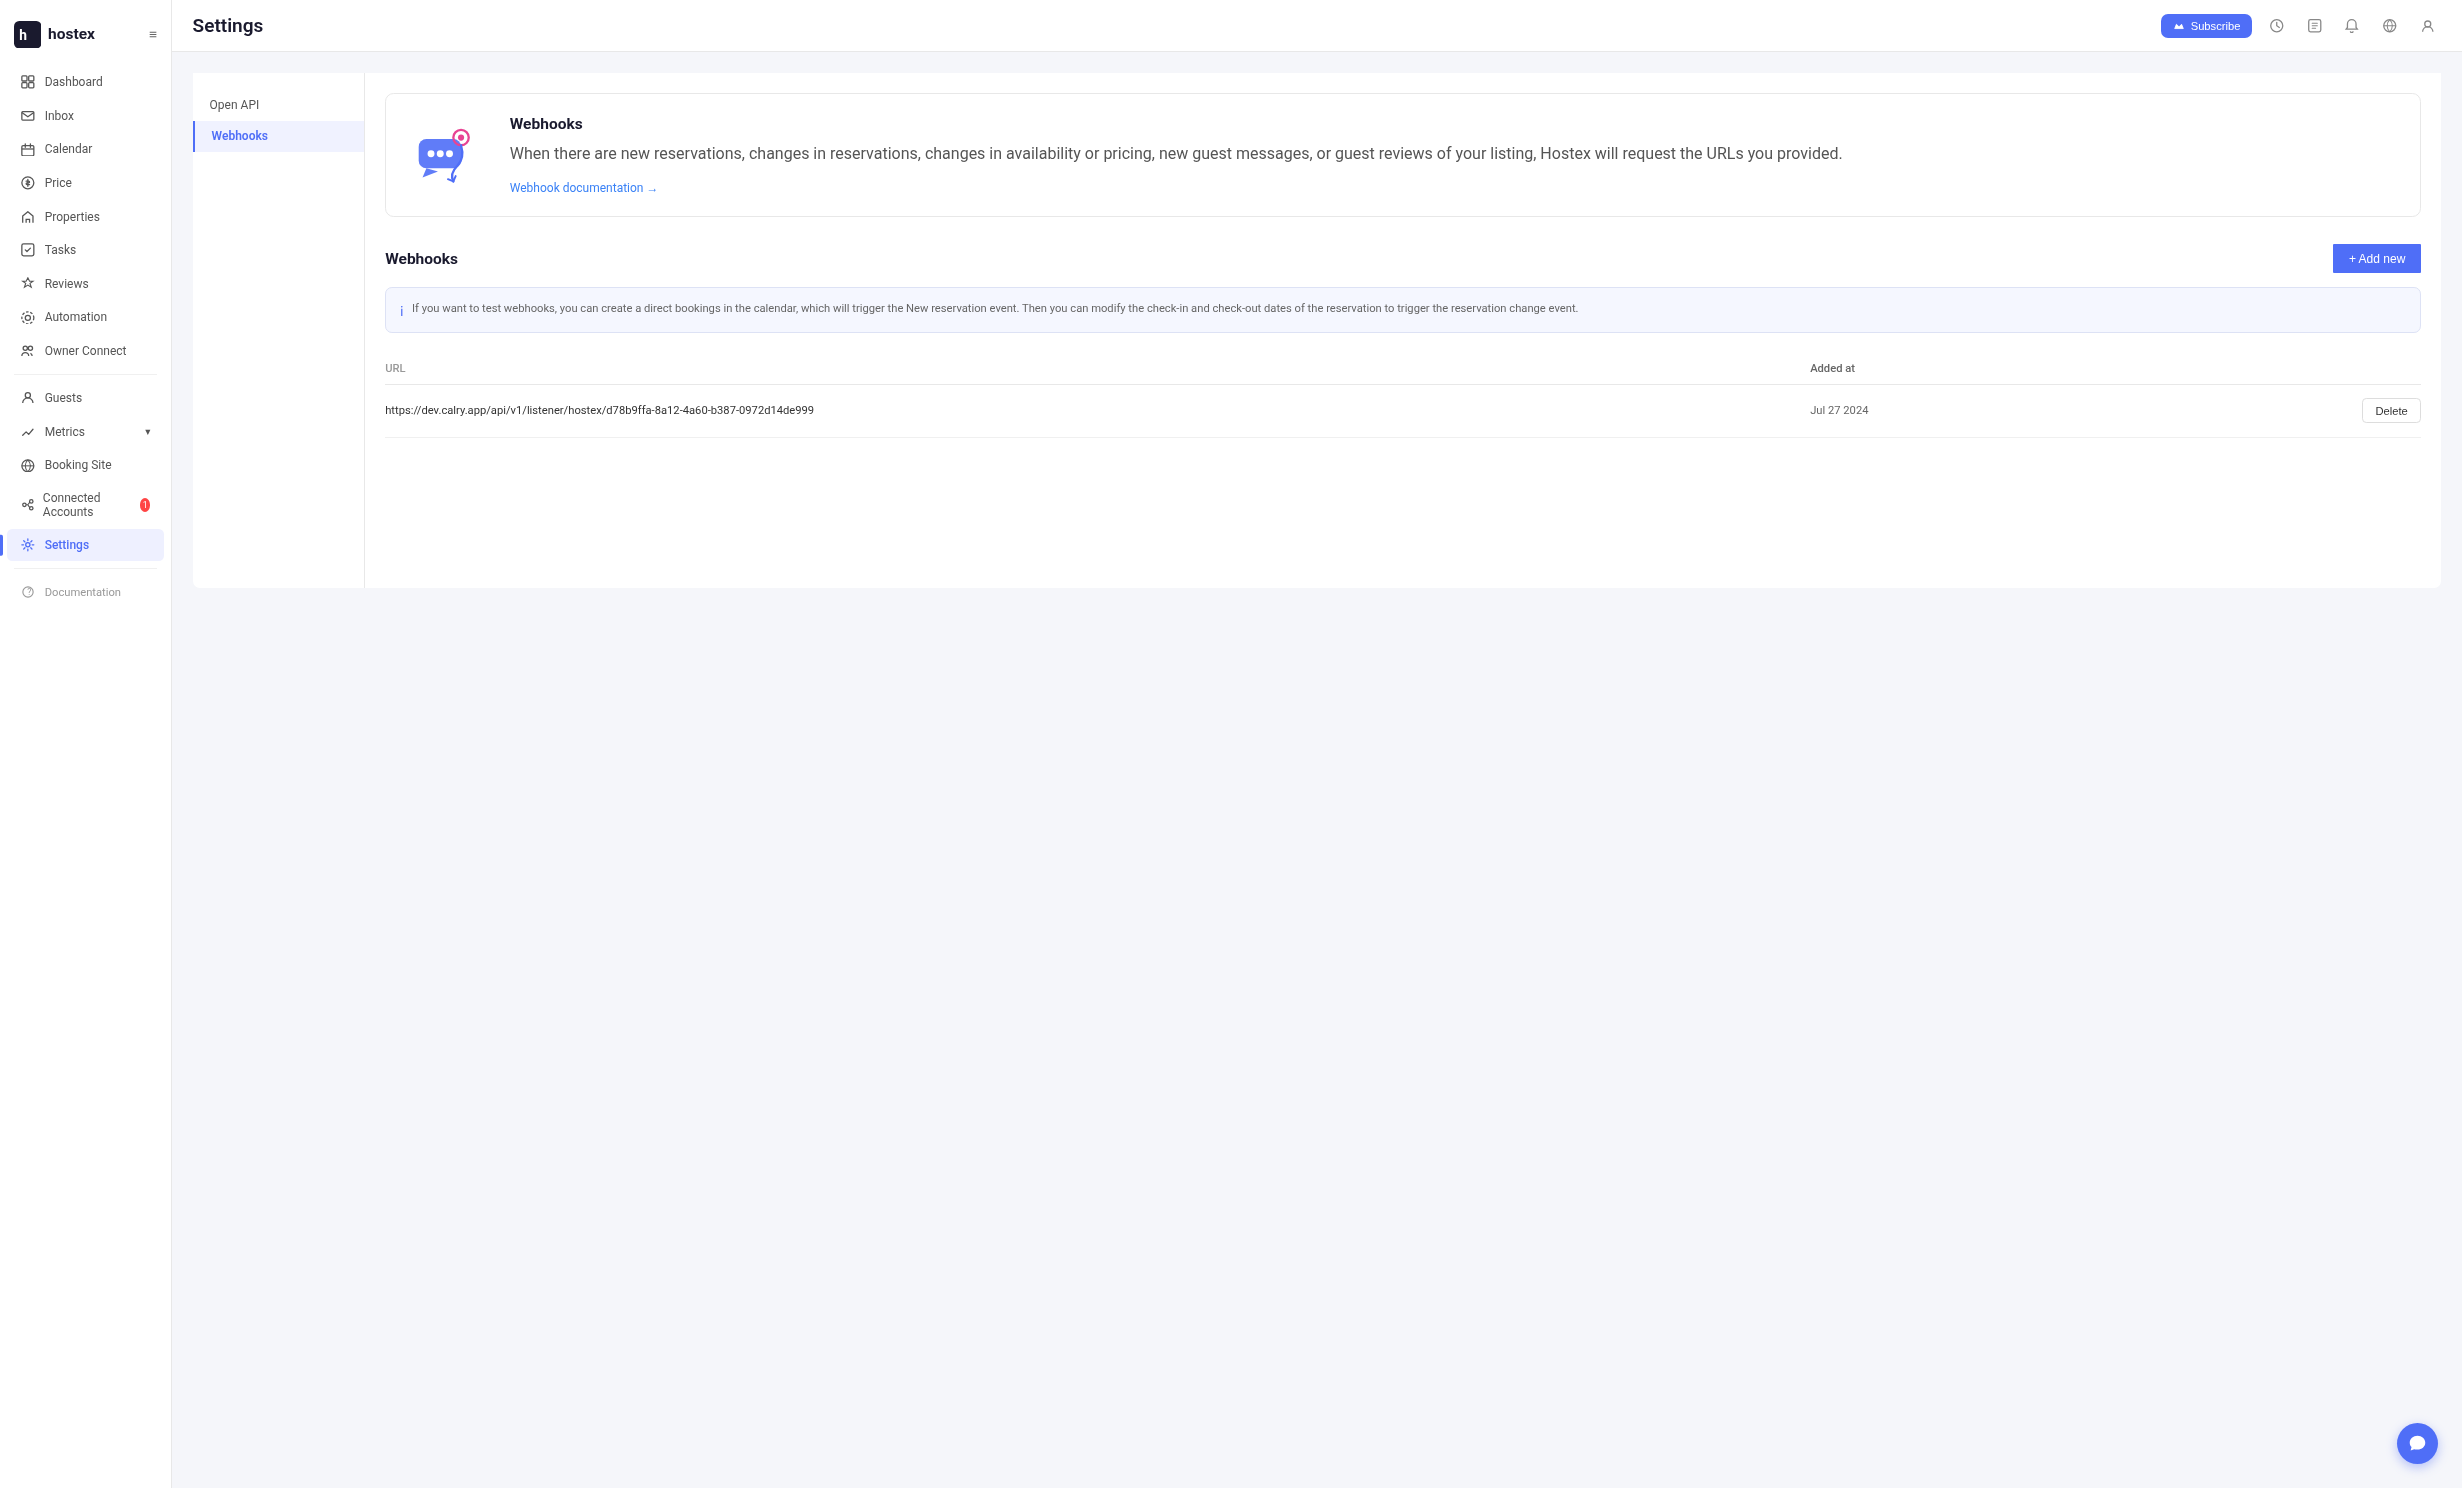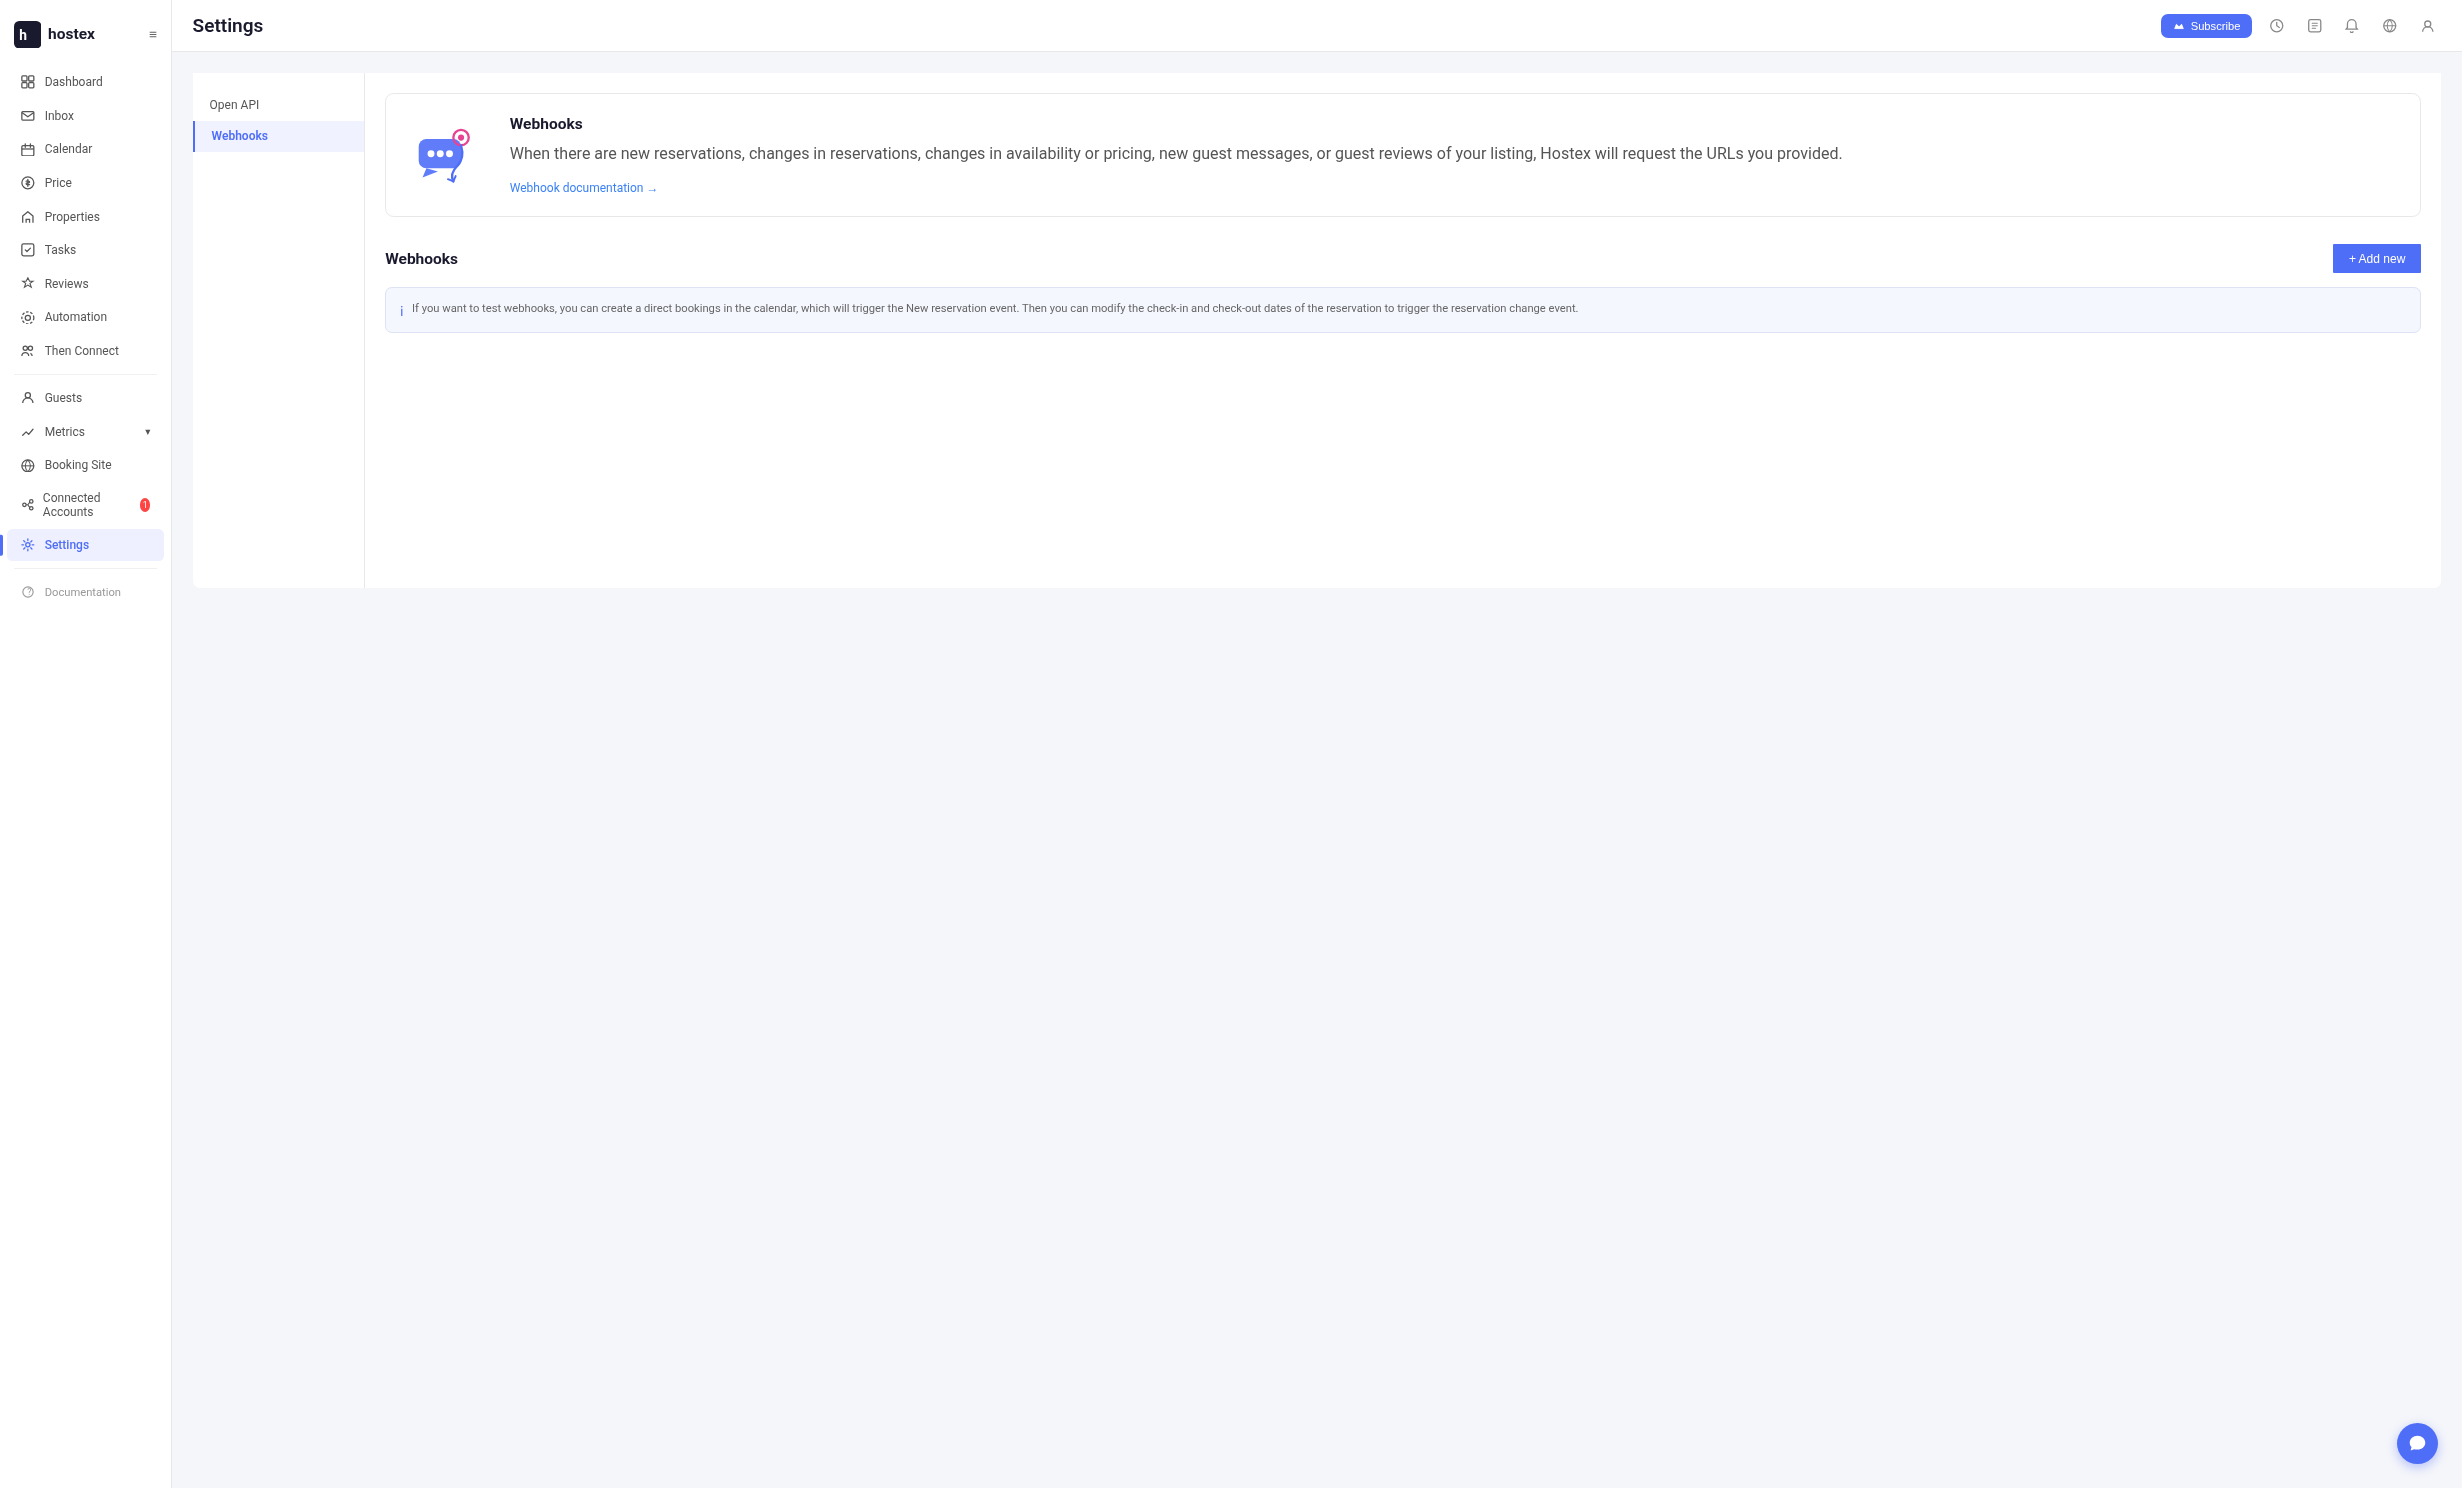--- a/index.html
+++ b/index.html
@@ -459,21 +459,21 @@
 
     <div class="nav-item">
       <span class="nav-icon">
         <svg width="13.7" height="13.7" viewBox="0 0 16 16" fill="none">
             <circle cx="5" cy="5" r="2.5" stroke="#555" stroke-width="1.5"></circle>
             <circle cx="11" cy="5" r="2.5" stroke="#555" stroke-width="1.5"></circle>
             <path d="M1 14c0-2.2 1.8-4 4-4s4 1.8 4 4" stroke="#555" stroke-width="1.5"></path>
             <path d="M11 11c1.1.4 2 1.5 2 3" stroke="#555" stroke-width="1.5"></path>
           </svg>
       </span>
-      <span>Then Connect</span>
+      <span>Owner Connect</span>
     </div>
 
     <div class="nav-divider"></div>
 
     <div class="nav-item">
       <span class="nav-icon">
         <svg width="13.7" height="13.7" viewBox="0 0 16 16" fill="none">
             <circle cx="8" cy="5" r="3" stroke="#555" stroke-width="1.5"></circle>
             <path d="M2 14c0-3.3 2.7-6 6-6s6 2.7 6 6" stroke="#555" stroke-width="1.5"></path>
           </svg>
@@ -623,20 +623,38 @@
         <div class="webhooks-header">
           <span class="webhooks-title">Webhooks</span>
           <button class="add-new-btn">+ Add new</button>
         </div>
 
         <div class="info-box">
           <span class="info-box-icon">ℹ</span>
           <span class="info-box-text">If you want to test webhooks, you can create a direct bookings in the calendar, which will trigger the New reservation event. Then you can modify the check-in and check-out dates of the reservation to trigger the reservation change event.</span>
         </div>
 
+        <table class="webhook-table">
+          <thead>
+            <tr>
+              <th class="col-url">URL</th>
+              <th class="col-added">Added at</th>
+              <th class="col-action"></th>
+            </tr>
+          </thead>
+          <tbody>
+            <tr>
+              <td class="col-url">https://dev.calry.app/api/v1/listener/hostex/d78b9ffa-8a12-4a60-b387-0972d14de999</td>
+              <td class="col-added">Jul 27 2024</td>
+              <td class="col-action">
+                <button class="delete-btn">Delete</button>
+              </td>
+            </tr>
+          </tbody>
+        </table>
       </div>
     </div>
   </div>
 </div>
 
 <div class="fab">
   <svg width="19" height="19" viewBox="0 0 22 22" fill="none">
     <path d="M11 2C6 2 2 5.6 2 10c0 2 .8 3.8 2.1 5.1L3 19l4.2-1.3A9.2 9.2 0 0011 18c5 0 9-3.6 9-8s-4-8-9-8z" fill="white"></path>
   </svg>
 </div>

